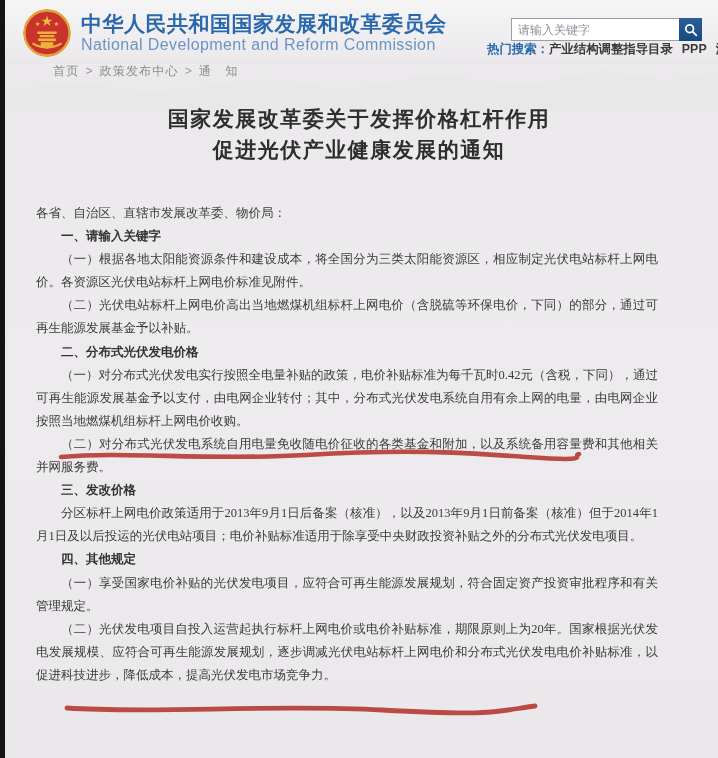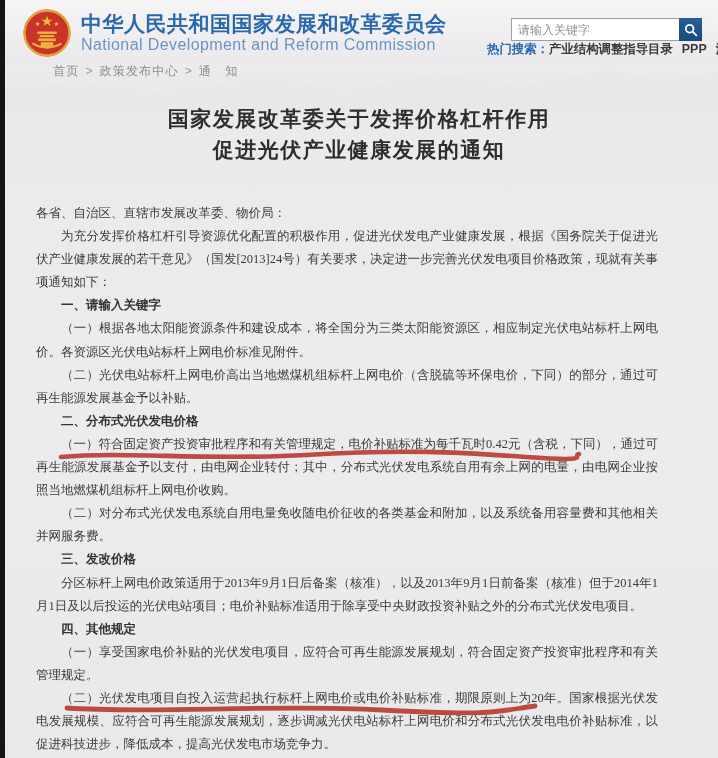--- a/index.html
+++ b/index.html
@@ -95,26 +95,25 @@
   </svg>
 
   <div class="breadcrumb" id="breadcrumb"><span class="crumb">首页</span><span class="crumb-sep">&gt;</span><span class="crumb">政策发布中心</span><span class="crumb-sep">&gt;</span><span class="crumb">通　知</span></div>
 
   <h1 class="doc-title">
     <span>国家发展改革委关于发挥价格杠杆作用</span><br>
     <span>促进光伏产业健康发展的通知</span>
   </h1>
   <div class="doc-body" id="doc-body">
       <p class="salutation">各省、自治区、直辖市发展改革委、物价局：</p>
-      <p class="indent">为充分发挥价格杠杆引导资源优化配置的积极作用，促进光伏发电产业健康发展，根据《国务院关于促进光伏产业健康发展的若干意见》（国发[2013]24号）有关要求，决定进一步完善光伏发电项目价格政策，现就有关事项通知如下：</p>
       <p class="heading">一、请输入关键字</p>
       <p class="indent">（一）根据各地太阳能资源条件和建设成本，将全国分为三类太阳能资源区，相应制定光伏电站标杆上网电价。各资源区光伏电站标杆上网电价标准见附件。</p>
       <p class="indent">（二）光伏电站标杆上网电价高出当地燃煤机组标杆上网电价（含脱硫等环保电价，下同）的部分，通过可再生能源发展基金予以补贴。</p>
       <p class="heading">二、分布式光伏发电价格</p>
-      <p class="indent">（一）符合固定资产投资审批程序和有关管理规定，电价补贴标准为每千瓦时0.42元（含税，下同），通过可再生能源发展基金予以支付，由电网企业转付；其中，分布式光伏发电系统自用有余上网的电量，由电网企业按照当地燃煤机组标杆上网电价收购。</p>
+      <p class="indent">（一）对分布式光伏发电实行按照全电量补贴的政策，电价补贴标准为每千瓦时0.42元（含税，下同），通过可再生能源发展基金予以支付，由电网企业转付；其中，分布式光伏发电系统自用有余上网的电量，由电网企业按照当地燃煤机组标杆上网电价收购。</p>
       <p class="indent">（二）对分布式光伏发电系统自用电量免收随电价征收的各类基金和附加，以及系统备用容量费和其他相关并网服务费。</p>
       <p class="heading">三、发改价格</p>
       <p class="indent">分区标杆上网电价政策适用于2013年9月1日后备案（核准），以及2013年9月1日前备案（核准）但于2014年1月1日及以后投运的光伏电站项目；电价补贴标准适用于除享受中央财政投资补贴之外的分布式光伏发电项目。</p>
       <p class="heading">四、其他规定</p>
       <p class="indent">（一）享受国家电价补贴的光伏发电项目，应符合可再生能源发展规划，符合固定资产投资审批程序和有关管理规定。</p>
       <p class="indent">（二）光伏发电项目自投入运营起执行标杆上网电价或电价补贴标准，期限原则上为20年。国家根据光伏发电发展规模、应符合可再生能源发展规划，逐步调减光伏电站标杆上网电价和分布式光伏发电电价补贴标准，以促进科技进步，降低成本，提高光伏发电市场竞争力。</p>
     </div>
 
   <svg class="red-underline" style="left:56px;top:446px;width:528px;height:20px;" viewBox="0 0 528 20">
     <path d="M5 11 C 70 5, 150 15, 250 9 S 400 6, 470 11 S 515 10, 523 8" fill="none" stroke="#b23126" stroke-width="4.6" stroke-linecap="round" opacity="0.86"></path>

